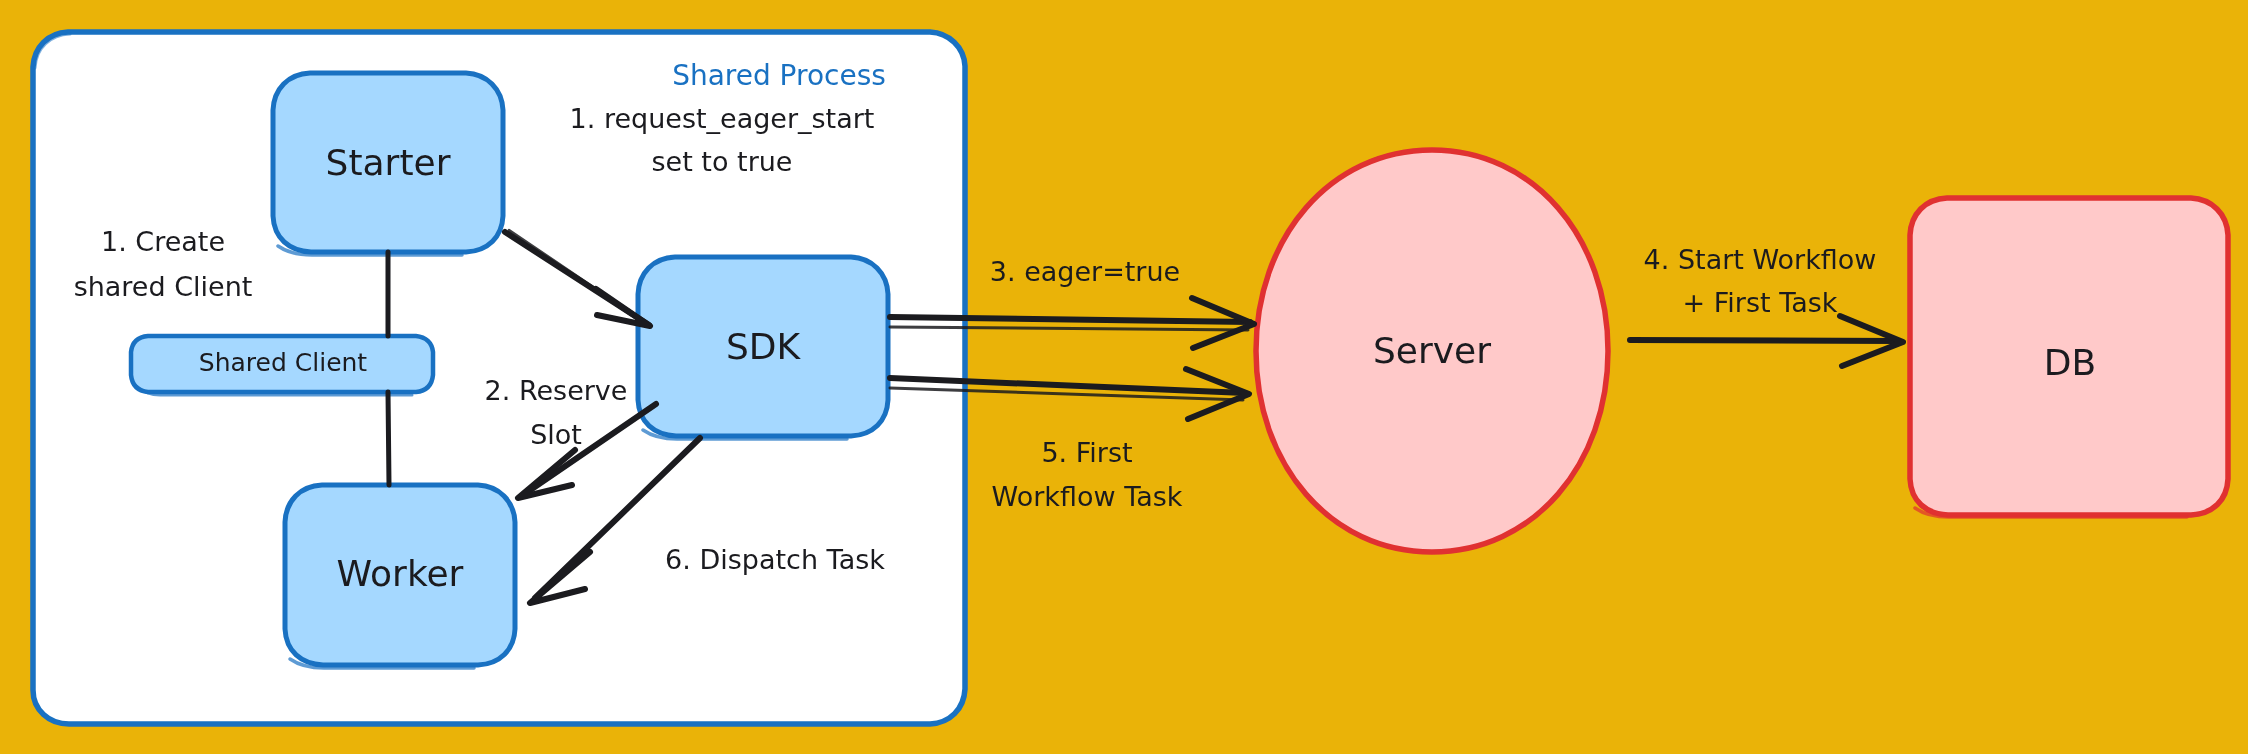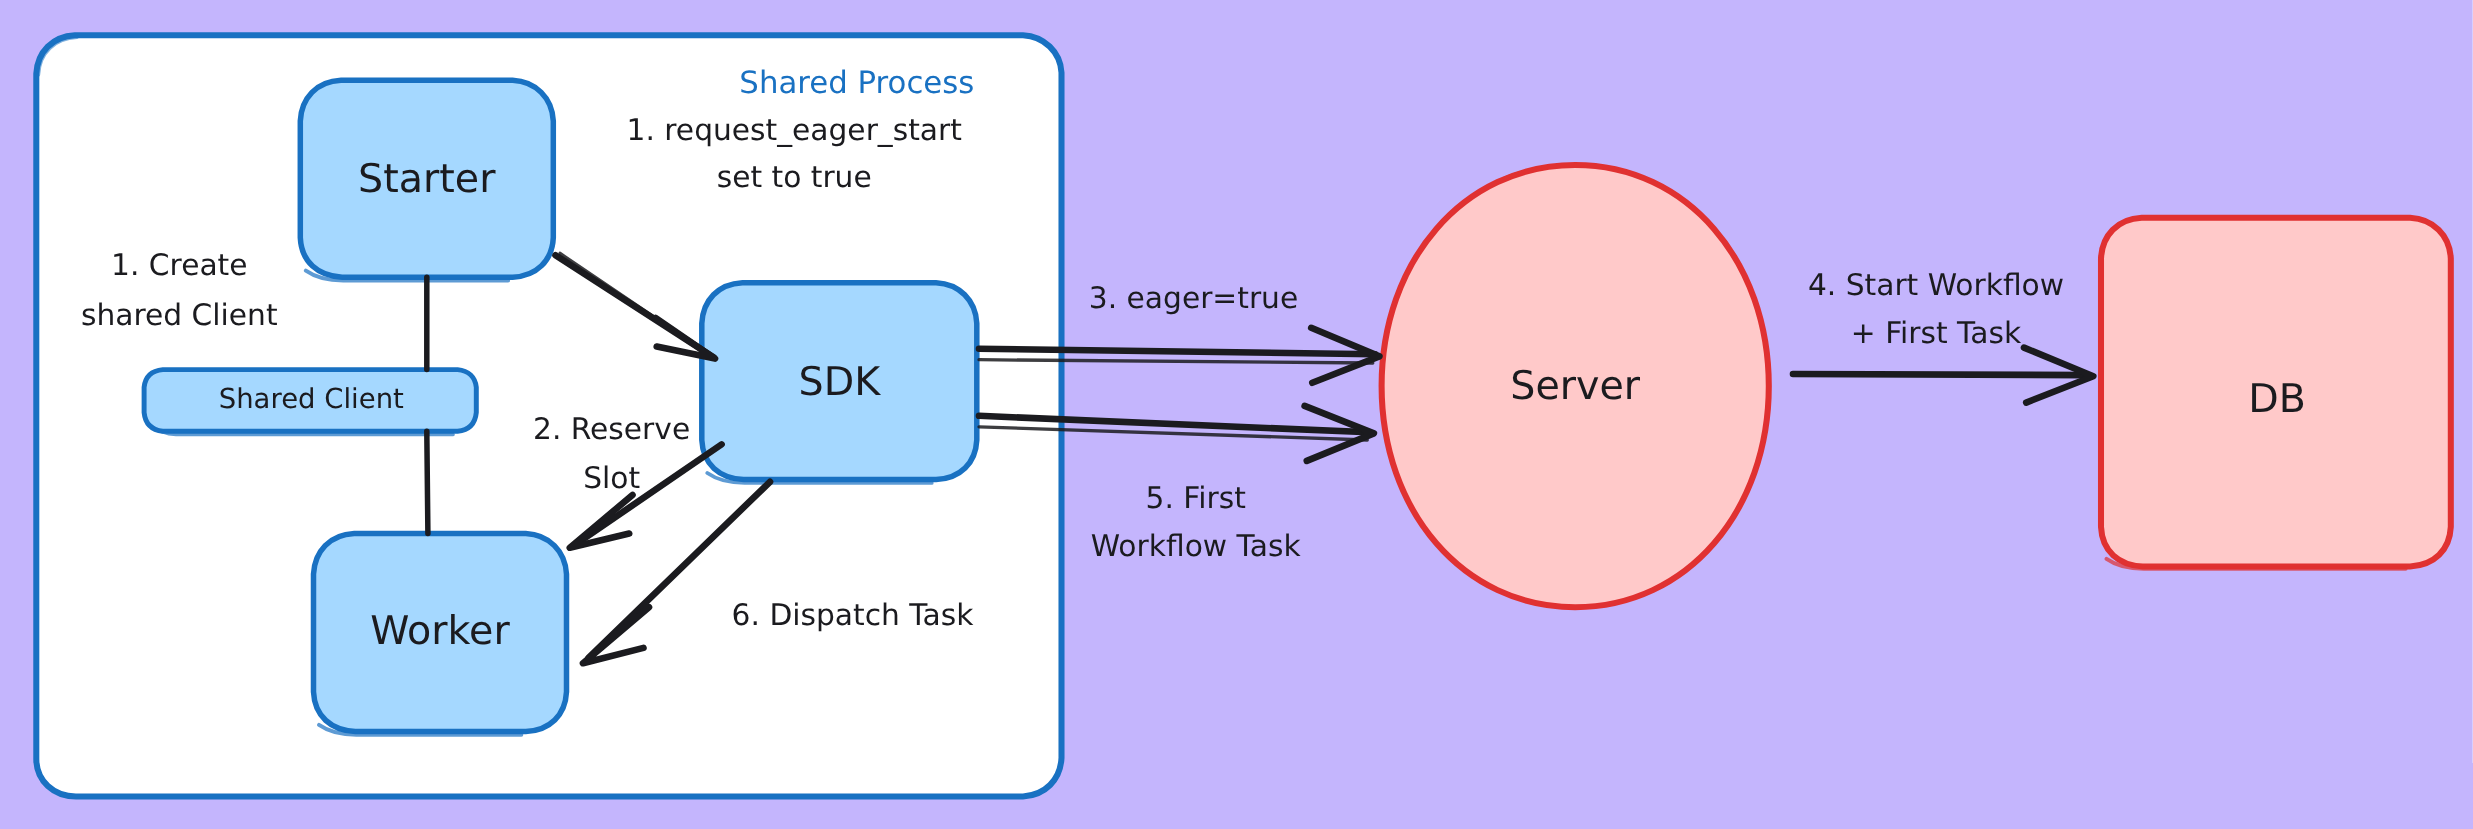--- a/index.html
+++ b/index.html
@@ -4,21 +4,21 @@
 <style>
   html, body {
     margin: 0;
     padding: 0;
     background: #ffffff;
   }
   #canvas-root {
     position: relative;
     width: 2248px;
     height: 754px;
-    background: #c4b5fd;
+    background: #eab308;
     font-family: "DejaVu Sans", sans-serif;
     overflow: hidden;
   }
   svg.diagram {
     position: absolute;
     inset: 0;
     width: 2248px;
     height: 754px;
   }
   .node-label {

